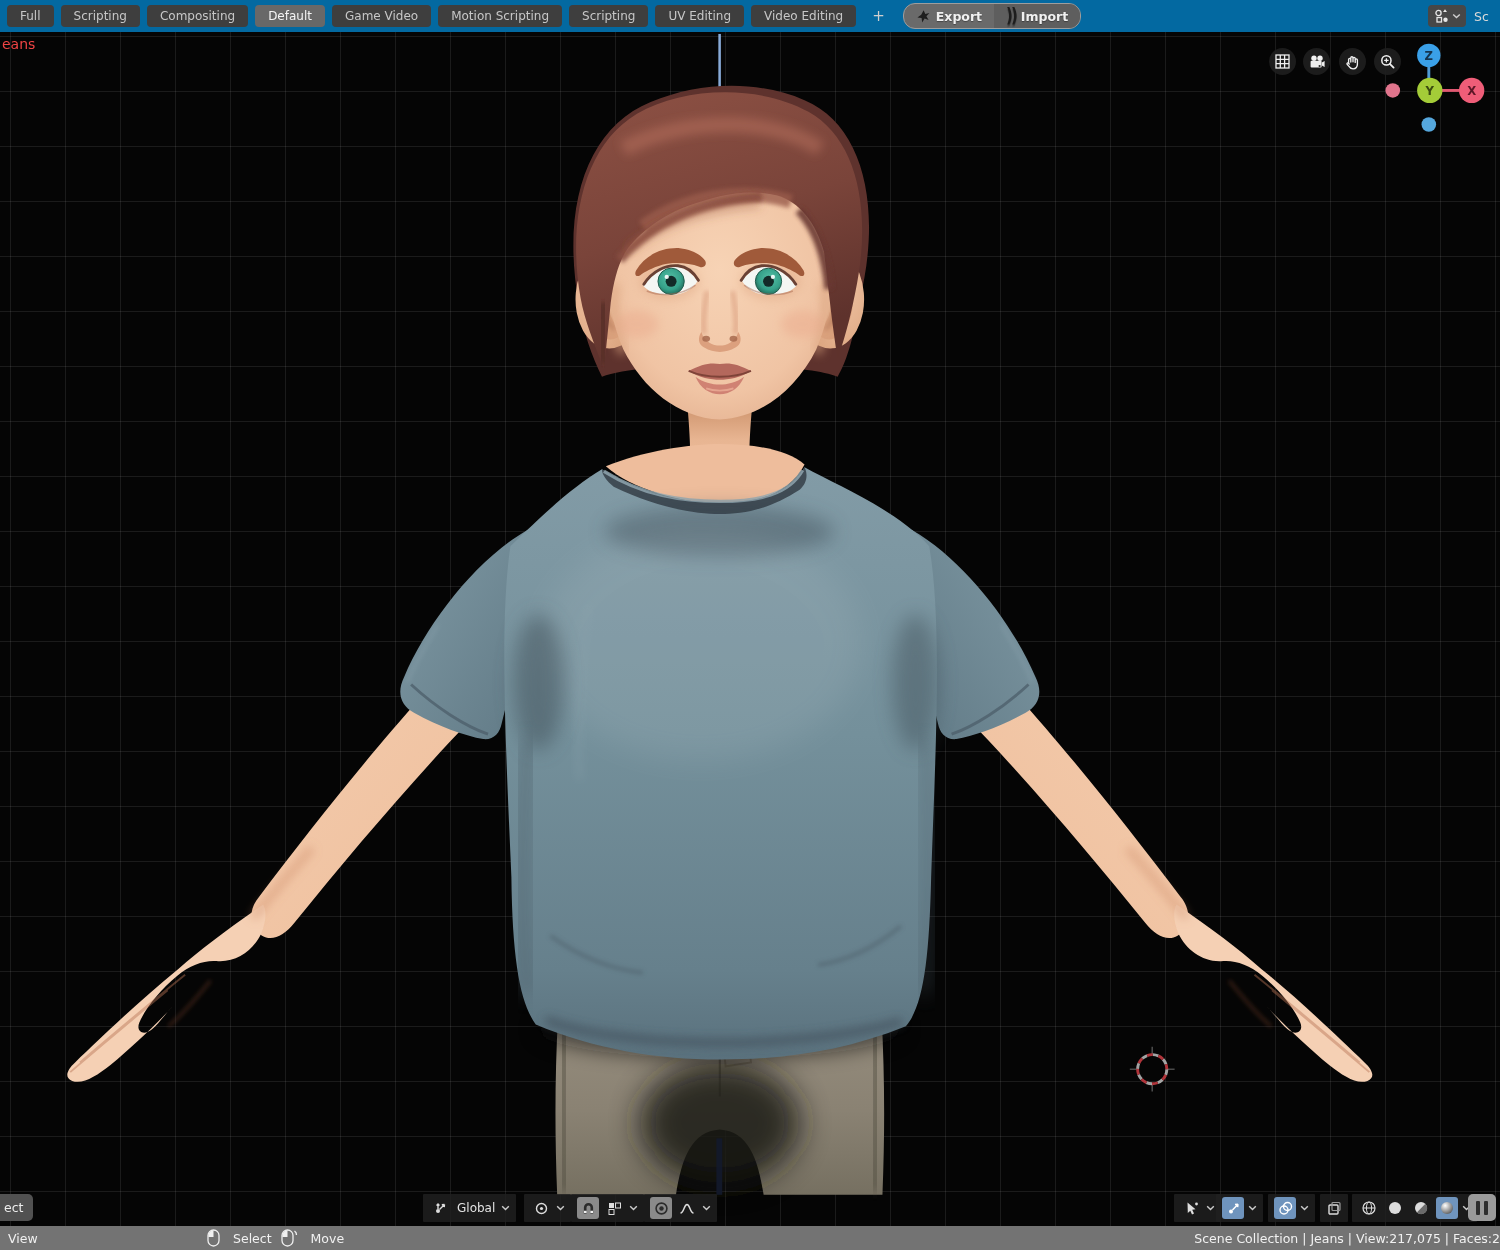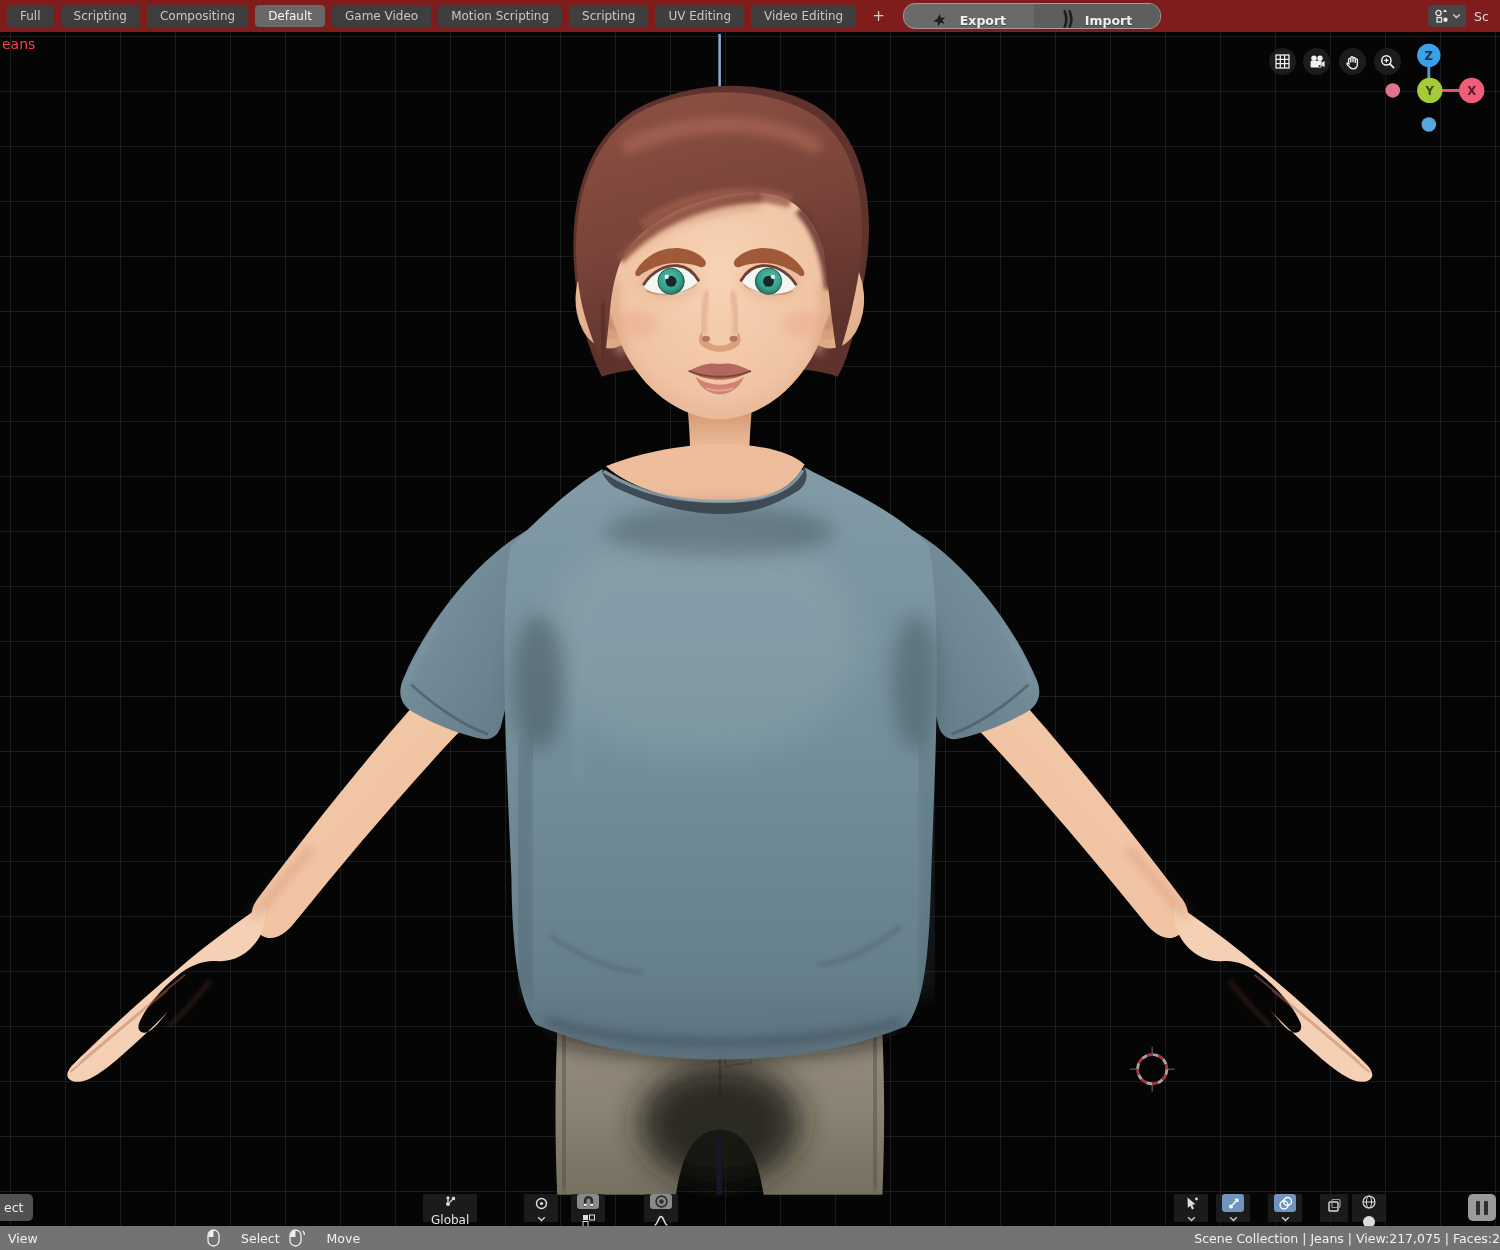--- a/index.html
+++ b/index.html
@@ -1,29 +1,29 @@
 <!DOCTYPE html>
 <html><head>
 <meta charset="utf-8">
 <style>
   html,body{margin:0;padding:0;background:#000;}
   body{width:1500px;height:1250px;position:relative;overflow:hidden;
        font-family:"DejaVu Sans","Liberation Sans",sans-serif;
        -webkit-font-smoothing:antialiased;}
 
   
-  .topbar{position:absolute;left:0;top:0;width:1500px;height:32px;background:#7f1d1d;
+  .topbar{position:absolute;left:0;top:0;width:1500px;height:32px;background:#0369a1;
           display:flex;align-items:center;z-index:30;}
   .tab{flex:none;margin-left:7px;padding:4px 13px;border-radius:4px;background:#3e3e3e;
        color:#c7c7c7;font-size:12px;line-height:14px;white-space:nowrap;cursor:default;}
   .tab.active{background:#686868;color:#f4f4f4;}
   .addtab{margin-left:10px;color:#cfcfcf;font-size:15px;padding:2px 6px;}
   .gozgroup{margin-left:12px;display:flex;align-items:center;height:24px;border-radius:12px;
             background:#6a6a6a;border:1px solid #9d9d9d;overflow:hidden;}
-  .gozbtn{display:flex;align-items:flex-end;gap:13px;padding:0 28px;height:100%;color:#f0f0f0;
+  .gozbtn{display:flex;align-items:center;gap:5px;padding:0 12px;height:100%;color:#f0f0f0;
           font-size:12.5px;font-weight:bold;text-shadow:0 1px 1px rgba(0,0,0,.35);}
   .gozbtn.import{background:#5e5e5e;}
   .goz-parens{color:#1d1d1d;font-weight:900;font-size:15px;letter-spacing:-2px;transform:scaleY(1.25);}
   .scenesel{margin-left:auto;display:flex;align-items:center;height:26px;padding-left:48px;}
   .scenesel .iconpill{display:flex;align-items:center;gap:3px;background:#474747;border-radius:4px;
        padding:3px 5px;margin-right:8px;}
   .scenesel .frag{color:#d9d9d9;font-size:12.5px;width:26px;overflow:hidden;white-space:nowrap;}
 
   
   .viewport{position:absolute;left:0;top:32px;width:1500px;height:1194px;background:#050505;
@@ -32,38 +32,38 @@
       linear-gradient(90deg, rgba(255,255,255,0.085) 1px, transparent 1px);
     background-size:55px 55px;background-position:10px 4px;z-index:1;}
   svg text{user-select:none;}
   .vp-label{position:absolute;left:2px;top:36px;color:#ef4444;font-size:14px;z-index:5;}
 
   .roundbtn{position:absolute;width:27px;height:27px;border-radius:50%;background:rgba(30,30,30,.92);
             display:flex;align-items:center;justify-content:center;z-index:6;}
 
   
   .vhbtn{position:absolute;height:28px;display:inline-flex;align-items:center;gap:4px;
-         background:rgba(33,33,33,.82);border-radius:1px;padding:0 6px;z-index:8;color:#dcdcdc;flex-direction:column;}
+         background:rgba(33,33,33,.82);border-radius:1px;padding:0 6px;z-index:8;color:#dcdcdc;}
   .vhbtn .cell{display:flex;align-items:center;justify-content:center;width:22px;height:22px;border-radius:3px;}
   .cell.on-blue{background:#6f94bd;}
   .cell.on-gray{background:#8a8a8a;}
   .vh-label{font-size:12px;color:#e2e2e2;padding:0 2px;}
   .chev{display:flex;align-items:center;}
   .modefrag{position:absolute;left:-26px;top:1194px;height:27px;padding:0 10px 0 30px;background:#515151;
             border-radius:5px;color:#ececec;font-size:12.5px;display:flex;align-items:center;z-index:8;}
   .pausebtn{position:absolute;left:1468px;top:1194px;width:28px;height:27px;border-radius:5px;
             background:#9a9a9a;display:flex;align-items:center;justify-content:center;gap:4px;z-index:8;}
   .pausebtn i{display:block;width:4px;height:14px;background:#2e2e2e;border-radius:1px;}
 
   
   .statusbar{position:absolute;left:0;top:1226px;width:1500px;height:24px;background:#737373;
              color:#f1f1f1;font-size:12.5px;display:flex;align-items:center;z-index:30;}
   .statusbar .viewmenu{margin-left:8px;}
   .hints{position:absolute;left:207px;top:0;height:24px;display:flex;align-items:center;gap:9px;}
-  .hint{display:flex;align-items:center;gap:21px;justify-content:flex-end;}
+  .hint{display:flex;align-items:center;gap:13px;justify-content:flex-end;}
   .stats{position:absolute;right:0;top:0;height:24px;display:flex;align-items:center;white-space:nowrap;}
 </style>
 </head>
 <body>
 
 <div class="topbar">
   <div class="tab">Full</div>
   <div class="tab">Scripting</div>
   <div class="tab">Compositing</div>
   <div class="tab active">Default</div>

